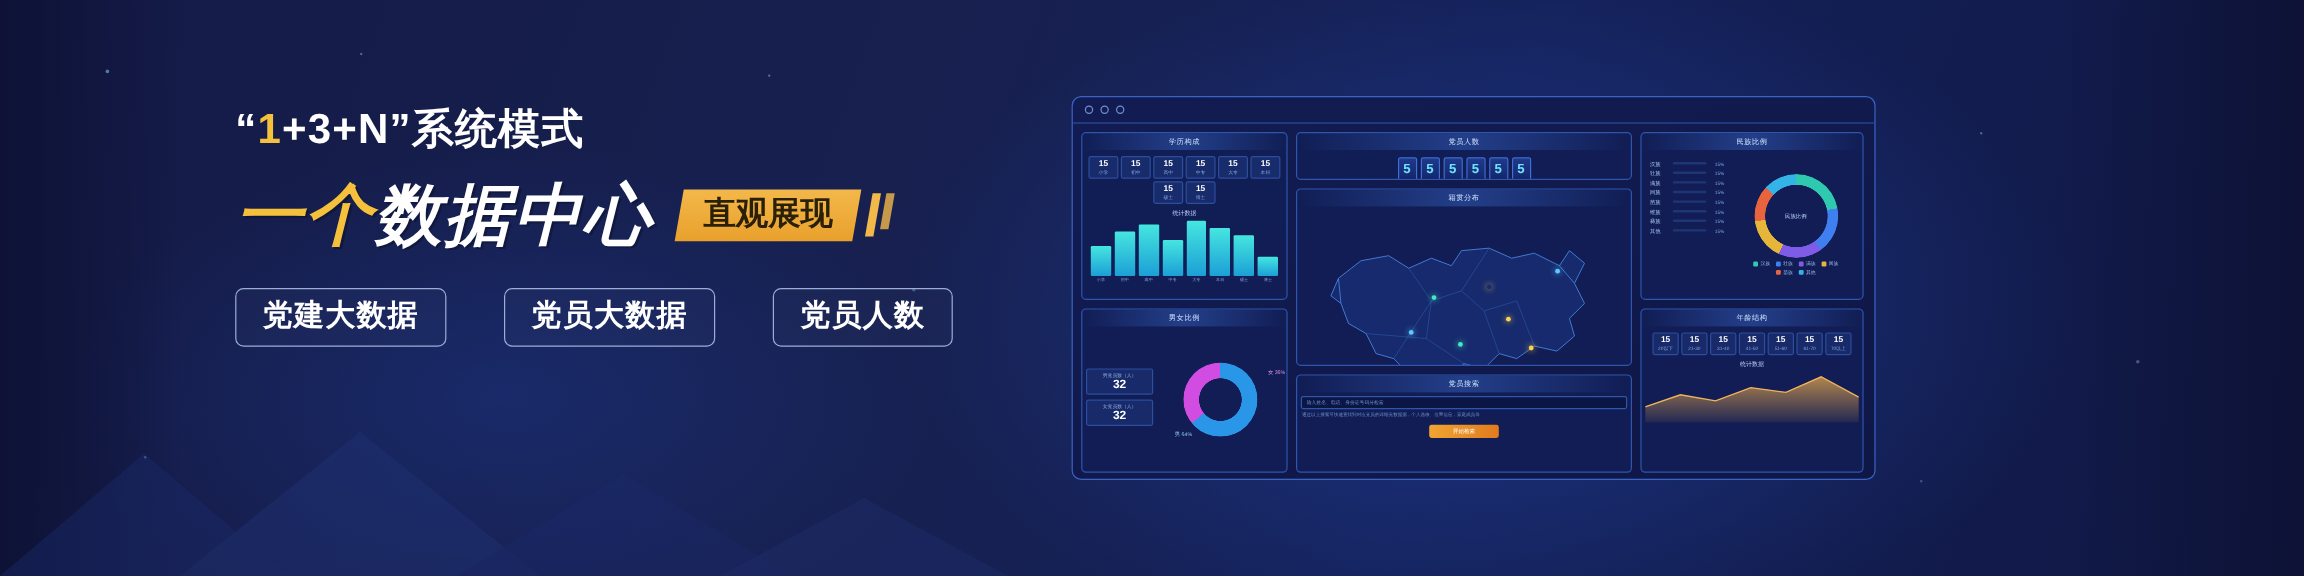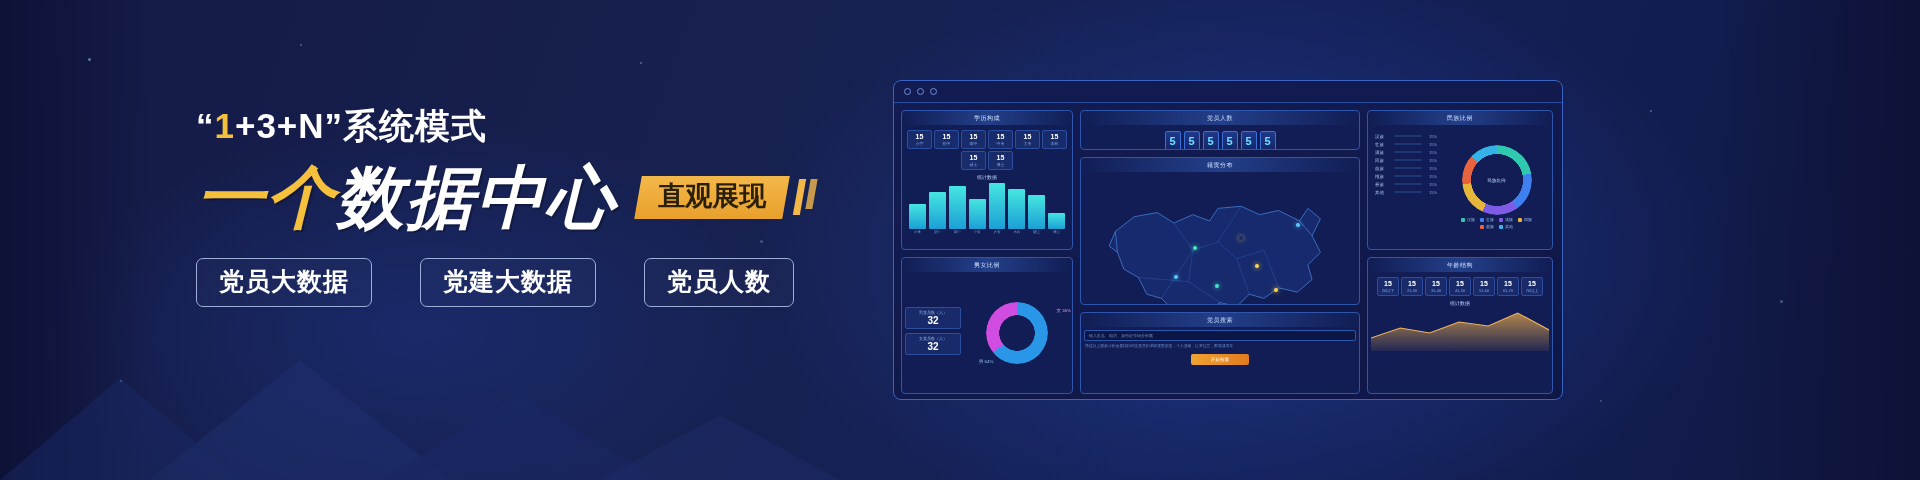--- a/index.html
+++ b/index.html
@@ -23,37 +23,37 @@
   }
   .bg-right-dark {
     position:absolute; right:0; top:0; width:200px; height:100%;
     background:linear-gradient(270deg,#0d1236 0%, rgba(13,18,54,0) 100%);
   }
   .mountains { position:absolute; left:0; bottom:0; width:900px; height:160px; opacity:.5; }
   .dots { position:absolute; inset:0; }
   .dot { position:absolute; border-radius:50%; background:#9fd8ff; }
 
   
-  .left { position:absolute; left:196px; top:102px; width:640px; }
+  .left { position:absolute; left:196px; top:84px; width:640px; }
 
   .row1 { display:flex; align-items:center; gap:26px; height:48px; }
   .title1 {
     font-size:35px; font-weight:bold; color:#ffffff;
     letter-spacing:1px; white-space:nowrap; line-height:48px;
   }
   .title1 .g { color:#f5c13c; }
   .stock-badge {
     border:1.5px solid #d9a02c; border-radius:6px;
     color:#f3b93f; font-size:24px; font-weight:bold;
     padding:5px 14px 7px; white-space:nowrap; line-height:1;
   }
 
   .row2 { display:flex; align-items:center; gap:22px; margin-top:16px; height:62px; }
   .title2 {
-    font-size:68px; font-weight:bold; font-style:italic;
+    font-size:56px; font-weight:bold; font-style:italic;
     letter-spacing:2px; white-space:nowrap; line-height:62px;
     color:#ffffff;
     text-shadow: 2px 2px 0 rgba(0,0,0,.25);
   }
   .title2 .g { color:#f5c13c; }
   .visual-badge-wrap { display:flex; align-items:center; gap:10px; }
   .visual-badge {
     background:linear-gradient(180deg,#f3b84a,#e9a02c);
     color:#2a1f07; font-size:27px; font-weight:bold;
     padding:7px 20px 9px; line-height:1; white-space:nowrap;
@@ -189,22 +189,22 @@
     <div class="visual-badge-wrap">
       <div class="visual-badge"><span>直观展现</span></div>
       <div class="slashes">
         <div class="slash"></div>
         <div class="slash s2"></div>
       </div>
     </div>
   </div>
 
   <div class="row3">
+    <div class="pill">党建大数据</div>
     <div class="pill">党员大数据</div>
-    <div class="pill">党建大数据</div>
     <div class="pill">党员人数</div>
   </div>
 </div>
 
 <div class="dash">
   <div class="dash-bar">
     <i></i>
     <i></i>
     <i></i>
   </div>

